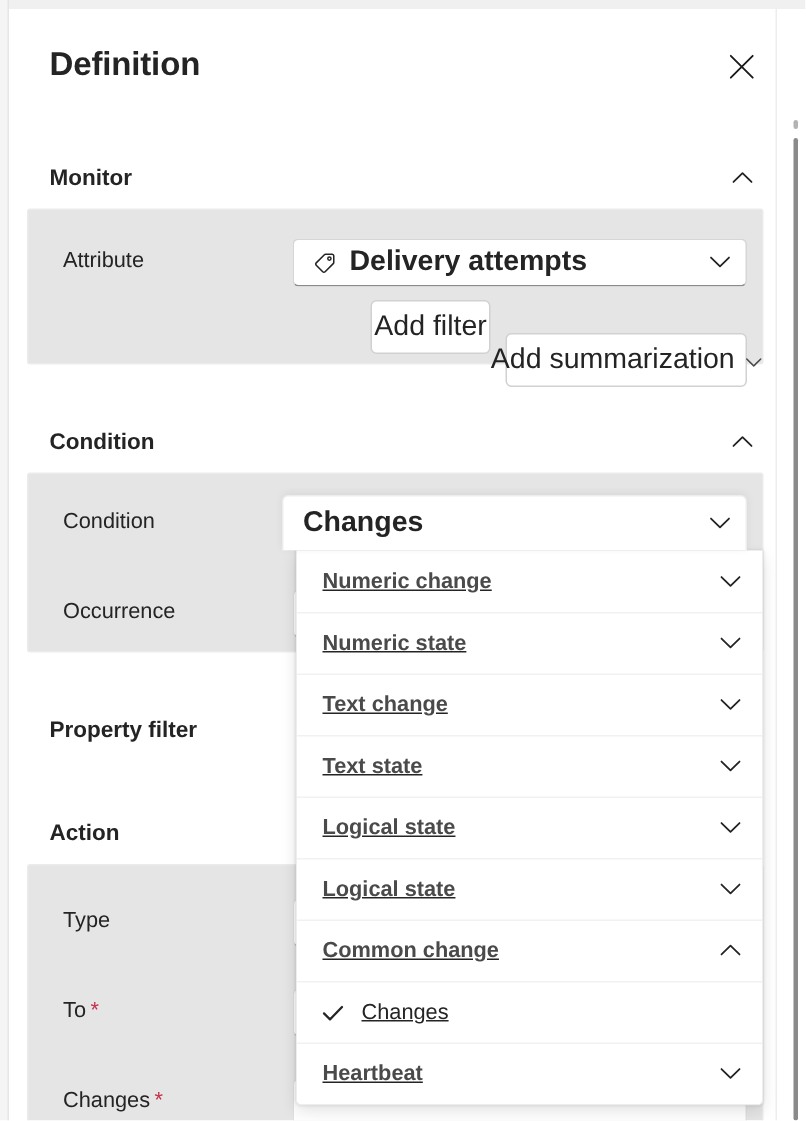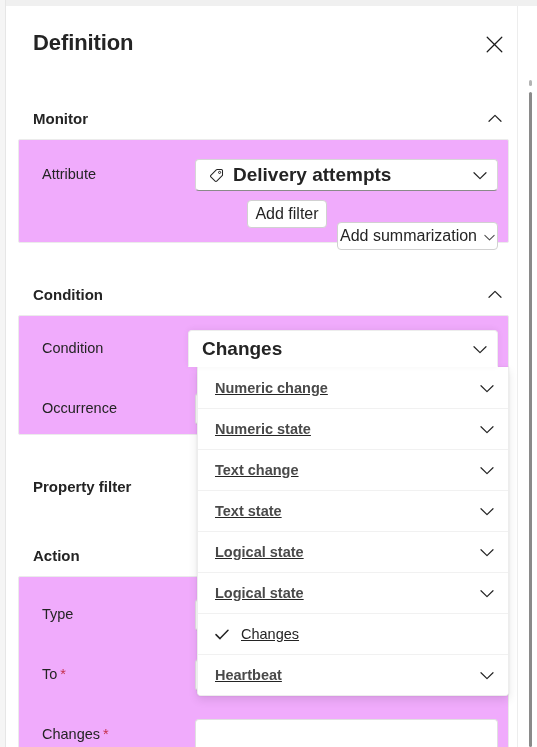--- a/index.html
+++ b/index.html
@@ -127,21 +127,21 @@
   .chev-wrap {
     width: 20px; height: 20px;
     display: flex; align-items: center; justify-content: center;
   }
 
   
   .card {
     position: absolute;
     left: 11px;
     width: 491px;
-    background: #f0abfc;
+    background: #e5e5e5;
     border: 1px solid #ebebeb;
     border-radius: 2px;
     box-sizing: border-box;
     padding-left: 20px;
   }
   .row {
     position: absolute;
     left: 0;
     width: 100%;
     height: 40px;
@@ -177,26 +177,26 @@
     white-space: nowrap;
     overflow: hidden;
     font-weight: bold;
   }
   .tag-ico { margin-right: 9px; display: flex; align-items: center; }
 
   
   .btn {
     position: absolute;
     box-sizing: border-box;
-    height: 28px;
+    height: 36px;
     background: #ffffff;
     border: 1px solid #d1d1d1;
     border-radius: 4px;
     font-family: "Liberation Sans", sans-serif;
-    font-size: 16px;
+    font-size: 19px;
     color: #242424;
     display: flex;
     align-items: center;
     justify-content: center;
     gap: 7px;
     padding: 0 11px;
     cursor: pointer;
     white-space: nowrap;
   }
 
@@ -416,20 +416,26 @@
           <span><svg width="14" height="9" viewBox="0 0 14 9" fill="none">
               <path d="M1 1.7 L7 7.6 L13 1.7" stroke="#242424" stroke-width="1.2" stroke-linecap="round" stroke-linejoin="round"></path>
             </svg></span>
         </div>
         <div class="dd-item">
           <span class="dd-label">Logical state</span>
           <span><svg width="14" height="9" viewBox="0 0 14 9" fill="none">
               <path d="M1 1.7 L7 7.6 L13 1.7" stroke="#242424" stroke-width="1.2" stroke-linecap="round" stroke-linejoin="round"></path>
             </svg></span>
         </div>
+        <div class="dd-item">
+          <span class="dd-label">Common change</span>
+          <span><svg width="14" height="9" viewBox="0 0 14 9" fill="none">
+              <path d="M1 7.3 L7 1.4 L13 7.3" stroke="#242424" stroke-width="1.2" stroke-linecap="round" stroke-linejoin="round"></path>
+            </svg></span>
+        </div>
         <div class="dd-item leaf">
           <span class="dd-check">
             <svg width="14" height="11" viewBox="0 0 14 11" fill="none">
               <path d="M1 5.6 L5 9.6 L13 1.3" stroke="#242424" stroke-width="1.5" stroke-linecap="round" stroke-linejoin="round"></path>
             </svg>
           </span>
           <span class="dd-label">Changes</span>
         </div>
         <div class="dd-item">
           <span class="dd-label">Heartbeat</span>

